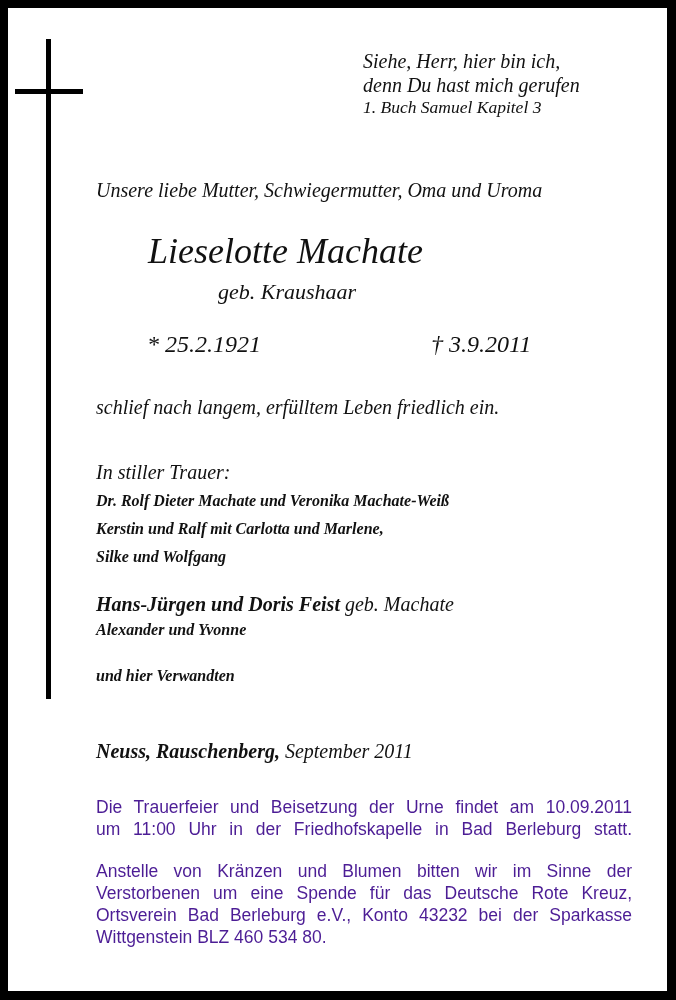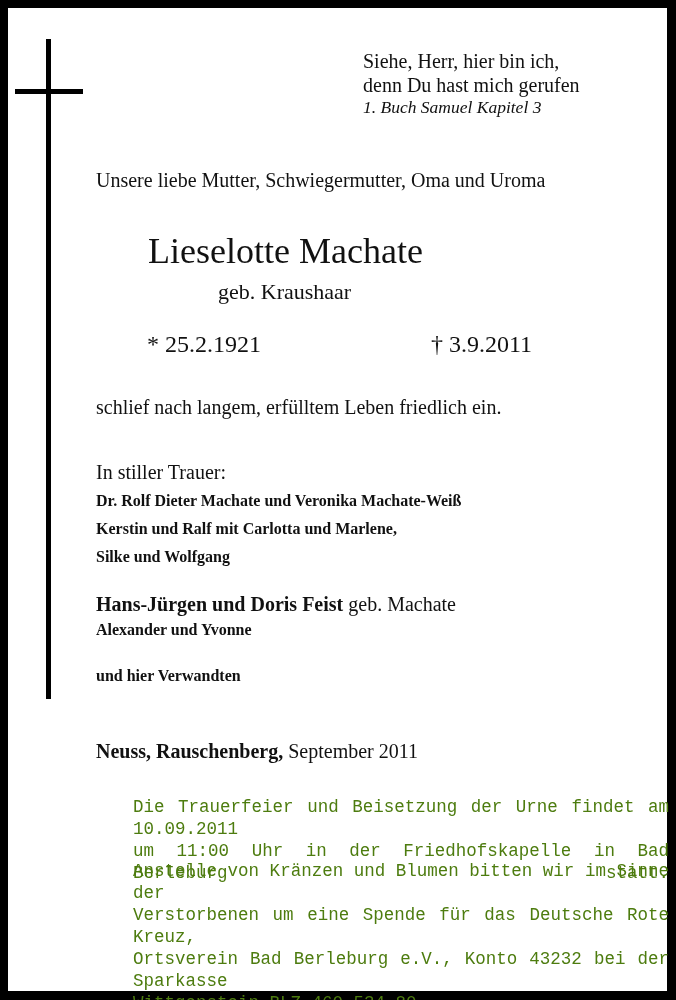--- a/index.html
+++ b/index.html
@@ -6,51 +6,51 @@
     body { width: 676px; height: 1000px; position: relative; overflow: hidden; }
     .frame {
       position: absolute; left: 0; top: 0; width: 676px; height: 1000px;
       box-sizing: border-box;
       border-top: 8px solid #000; border-left: 8px solid #000;
       border-right: 9px solid #000; border-bottom: 9px solid #000;
       background: #fff;
     }
     .cross-v { position: absolute; left: 46px; top: 39px; width: 5px; height: 660px; background: #000; }
     .cross-h { position: absolute; left: 15px; top: 89px; width: 68px; height: 5px; background: #000; }
-    .t { position: absolute; font-family: "Liberation Serif", "DejaVu Serif", serif; color: #111; white-space: nowrap; line-height: 1; }
+    .t { position: absolute; font-family: "Liberation Serif", "DejaVu Serif", serif; color: #111; white-space: nowrap; line-height: 1; font-style: italic; }
     .b { font-weight: bold; }
     .verse { left: 363px; font-size: 20px; }
     .ref { left: 363px; font-size: 17.5px; font-style: italic; }
     .intro { left: 96px; font-size: 20px; }
     .name { left: 148px; font-size: 36px; }
     .maiden { left: 218px; font-size: 22px; }
     .date { font-size: 24px; }
     .body20 { left: 96px; font-size: 20px; }
     .mourner { left: 96px; font-size: 16px; font-weight: bold; }
     .par {
       position: absolute; left: 96px; width: 536px;
-      font-family: Liberation Mono, monospace; color: #4d7c0f;
-      font-size: 17.5px; line-height: 22px; text-align: justify; margin-left: 37px;
+      font-family: Liberation Sans, sans-serif; color: #4c1d95;
+      font-size: 17.5px; line-height: 22px; text-align: justify;
     }
     .par span.line { display: block; text-align: justify; text-align-last: justify; }
     .par span.line.last { text-align-last: left; }
   </style>
 </head>
 <body>
 
 <div class="frame"></div>
 
 <div class="cross-v"></div>
 <div class="cross-h"></div>
 
 <div class="t verse" style="top:51px;">Siehe, Herr, hier bin ich,</div>
 <div class="t verse" style="top:75px;">denn Du hast mich gerufen</div>
 <div class="t ref" style="top:99px;">1. Buch Samuel Kapitel 3</div>
 
-<div class="t intro" style="top:170px;">Unsere liebe Mutter, Schwiegermutter, Oma und Uroma</div>
+<div class="t intro" style="top:180px;">Unsere liebe Mutter, Schwiegermutter, Oma und Uroma</div>
 
 <div class="t name" style="top:233px;">Lieselotte Machate</div>
 <div class="t maiden" style="top:281px;">geb. Kraushaar</div>
 
 <div class="t date" style="left:147px; top:332px;">* 25.2.1921</div>
 <div class="t date" style="left:431px; top:332px;">† 3.9.2011</div>
 
 <div class="t body20" style="top:397px;">schlief nach langem, erfülltem Leben friedlich ein.</div>
 
 <div class="t body20" style="top:462px;">In stiller Trauer:</div>

